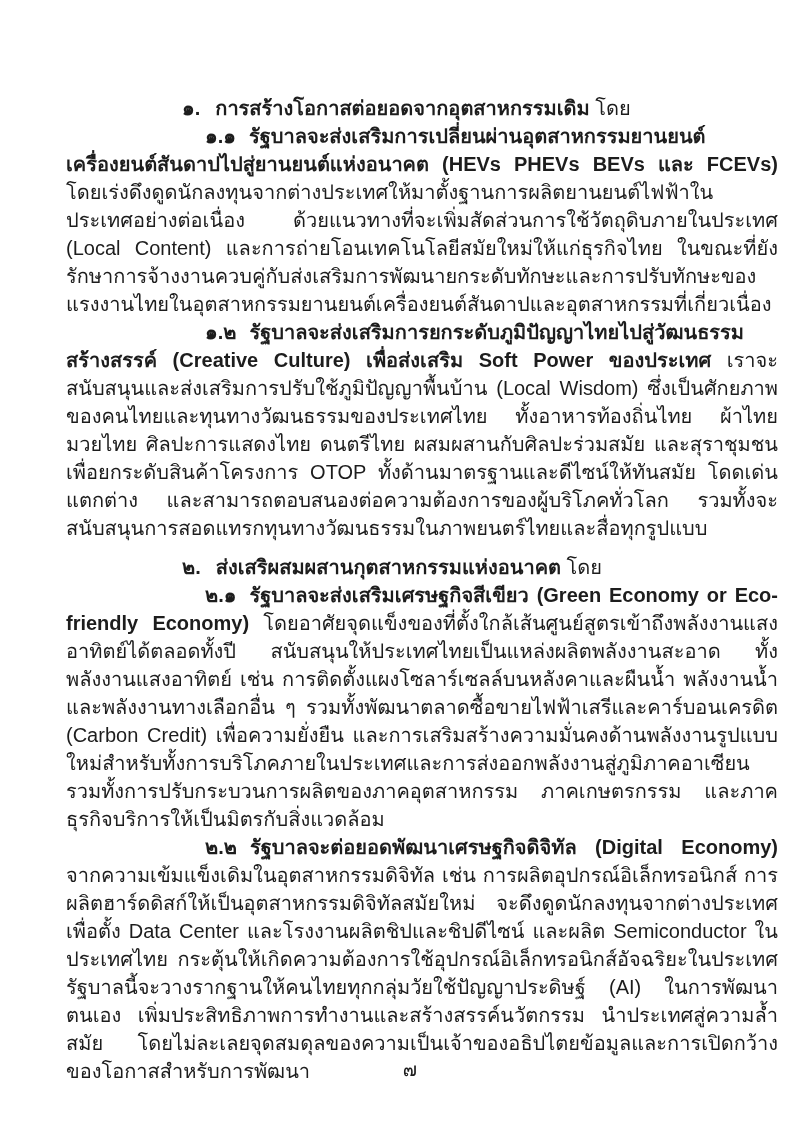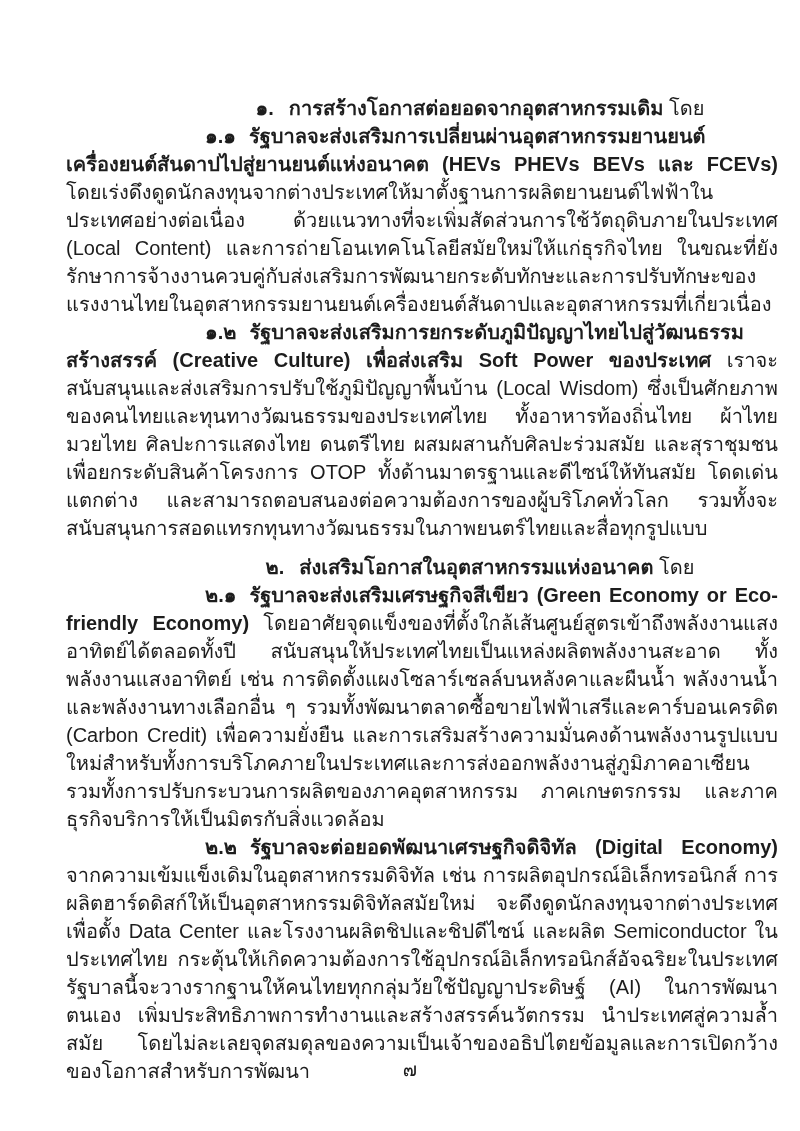--- a/index.html
+++ b/index.html
@@ -22,21 +22,21 @@
     left: 66px;
     top: 94px;
     width: 712px;
     font-size: 20px;
     line-height: 28px;
   }
   .sec-heading {
     font-weight: 700;
     padding-left: 116px;
     margin-top: 11px;
-    text-align: center;
+    text-align: left;
   }
   .sec-heading:first-child { margin-top: 0; }
   .sec-heading .num { padding-right: 15px; }
   .sec-heading .suffix { font-weight: 400; }
   .clause {
     text-align: justify;
     text-indent: 139px;
     overflow-wrap: break-word;
     word-break: normal;
   }
@@ -61,21 +61,21 @@
 <div class="doc-page">
 
   <div class="doc-body">
 
     <div class="sec-heading"><span class="num">๑.</span><span>การสร้างโอกาสต่อยอดจากอุตสาหกรรมเดิม</span><span class="suffix"> โดย</span></div>
 
     <p class="clause"><span class="num">๑.๑</span><span class="lead">รัฐบาลจะส่งเสริมการเปลี่ยนผ่านอุตสาหกรรมยานยนต์เครื่องยนต์สันดาปไปสู่ยานยนต์แห่งอนาคต (HEVs PHEVs BEVs และ FCEVs)</span><span> โดยเร่งดึงดูดนักลงทุนจากต่างประเทศให้มาตั้งฐานการผลิตยานยนต์ไฟฟ้าในประเทศอย่างต่อเนื่อง ด้วยแนวทางที่จะเพิ่มสัดส่วนการใช้วัตถุดิบภายในประเทศ (Local Content) และการถ่ายโอนเทคโนโลยีสมัยใหม่ให้แก่ธุรกิจไทย ในขณะที่ยังรักษาการจ้างงานควบคู่กับส่งเสริมการพัฒนายกระดับทักษะและการปรับทักษะของแรงงานไทยในอุตสาหกรรมยานยนต์เครื่องยนต์สันดาปและอุตสาหกรรมที่เกี่ยวเนื่อง</span></p>
 
     <p class="clause"><span class="num">๑.๒</span><span class="lead">รัฐบาลจะส่งเสริมการยกระดับภูมิปัญญาไทยไปสู่วัฒนธรรมสร้างสรรค์ (Creative Culture) เพื่อส่งเสริม Soft Power ของประเทศ</span><span> เราจะสนับสนุนและส่งเสริมการปรับใช้ภูมิปัญญาพื้นบ้าน (Local Wisdom) ซึ่งเป็นศักยภาพของคนไทยและทุนทางวัฒนธรรมของประเทศไทย ทั้งอาหารท้องถิ่นไทย ผ้าไทย มวยไทย ศิลปะการแสดงไทย ดนตรีไทย ผสมผสานกับศิลปะร่วมสมัย และสุราชุมชน เพื่อยกระดับสินค้าโครงการ OTOP ทั้งด้านมาตรฐานและดีไซน์ให้ทันสมัย โดดเด่น แตกต่าง และสามารถตอบสนองต่อความต้องการของผู้บริโภคทั่วโลก รวมทั้งจะสนับสนุนการสอดแทรกทุนทางวัฒนธรรมในภาพยนตร์ไทยและสื่อทุกรูปแบบ</span></p>
 
-    <div class="sec-heading"><span class="num">๒.</span><span>ส่งเสริมโอกาสในอุตสาหกรรมแห่งอนาคต</span><span class="suffix"> โดย</span></div>
+    <div class="sec-heading"><span class="num">๒.</span><span>ส่งเสริผสมผสานกุตสาหกรรมแห่งอนาคต</span><span class="suffix"> โดย</span></div>
 
     <p class="clause"><span class="num">๒.๑</span><span class="lead">รัฐบาลจะส่งเสริมเศรษฐกิจสีเขียว (Green Economy or Eco-friendly Economy)</span><span> โดยอาศัยจุดแข็งของที่ตั้งใกล้เส้นศูนย์สูตรเข้าถึงพลังงานแสงอาทิตย์ได้ตลอดทั้งปี สนับสนุนให้ประเทศไทยเป็นแหล่งผลิตพลังงานสะอาด ทั้งพลังงานแสงอาทิตย์ เช่น การติดตั้งแผงโซลาร์เซลล์บนหลังคาและผืนน้ำ พลังงานน้ำ และพลังงานทางเลือกอื่น ๆ รวมทั้งพัฒนาตลาดซื้อขายไฟฟ้าเสรีและคาร์บอนเครดิต (Carbon Credit) เพื่อความยั่งยืน และการเสริมสร้างความมั่นคงด้านพลังงานรูปแบบใหม่สำหรับทั้งการบริโภคภายในประเทศและการส่งออกพลังงานสู่ภูมิภาคอาเซียน รวมทั้งการปรับกระบวนการผลิตของภาคอุตสาหกรรม ภาคเกษตรกรรม และภาคธุรกิจบริการให้เป็นมิตรกับสิ่งแวดล้อม</span></p>
 
     <p class="clause"><span class="num">๒.๒</span><span class="lead">รัฐบาลจะต่อยอดพัฒนาเศรษฐกิจดิจิทัล (Digital Economy)</span><span> จากความเข้มแข็งเดิมในอุตสาหกรรมดิจิทัล เช่น การผลิตอุปกรณ์อิเล็กทรอนิกส์ การผลิตฮาร์ดดิสก์ให้เป็นอุตสาหกรรมดิจิทัลสมัยใหม่ จะดึงดูดนักลงทุนจากต่างประเทศเพื่อตั้ง Data Center และโรงงานผลิตชิปและชิปดีไซน์ และผลิต Semiconductor ในประเทศไทย กระตุ้นให้เกิดความต้องการใช้อุปกรณ์อิเล็กทรอนิกส์อัจฉริยะในประเทศ รัฐบาลนี้จะวางรากฐานให้คนไทยทุกกลุ่มวัยใช้ปัญญาประดิษฐ์ (AI) ในการพัฒนาตนเอง เพิ่มประสิทธิภาพการทำงานและสร้างสรรค์นวัตกรรม นำประเทศสู่ความล้ำสมัย โดยไม่ละเลยจุดสมดุลของความเป็นเจ้าของอธิปไตยข้อมูลและการเปิดกว้างของโอกาสสำหรับการพัฒนา</span></p>
 
   </div>
 
   <div class="page-number">๗</div>
 
 </div>

